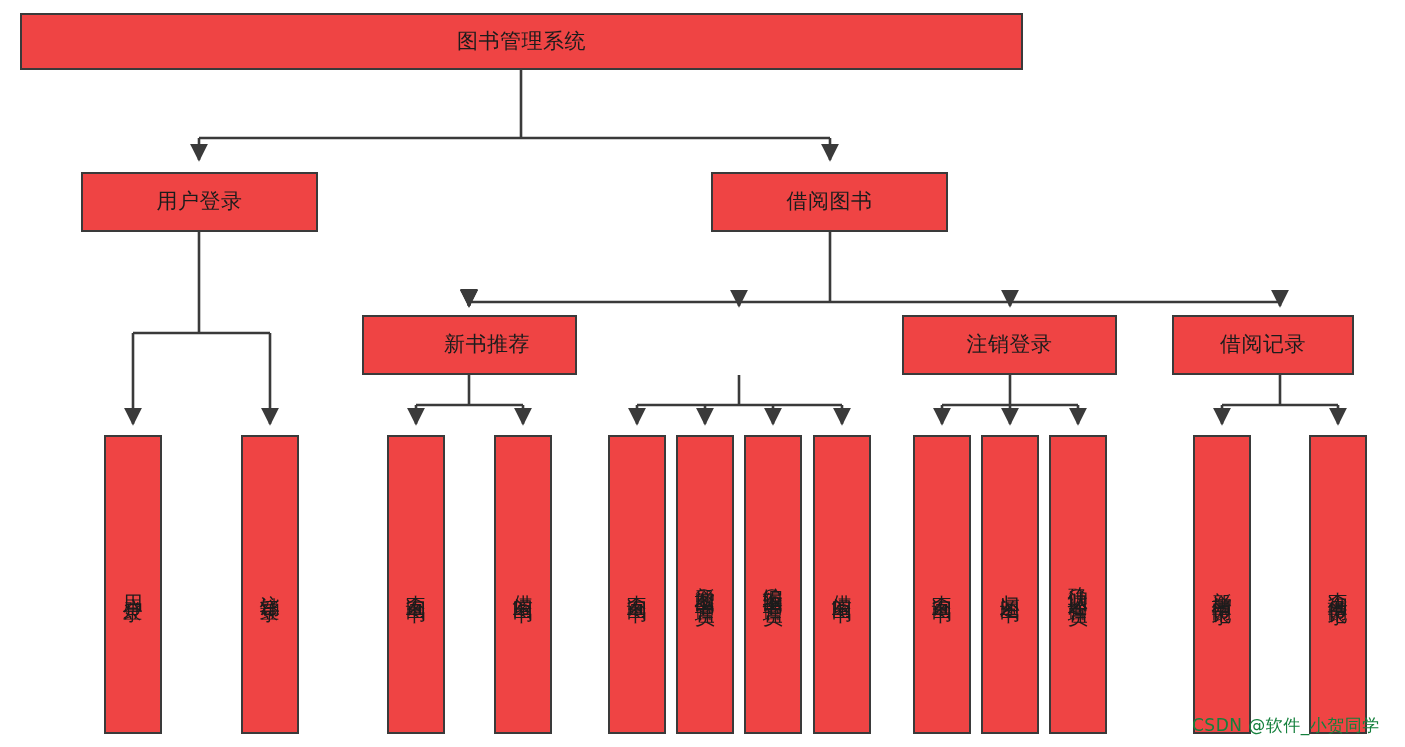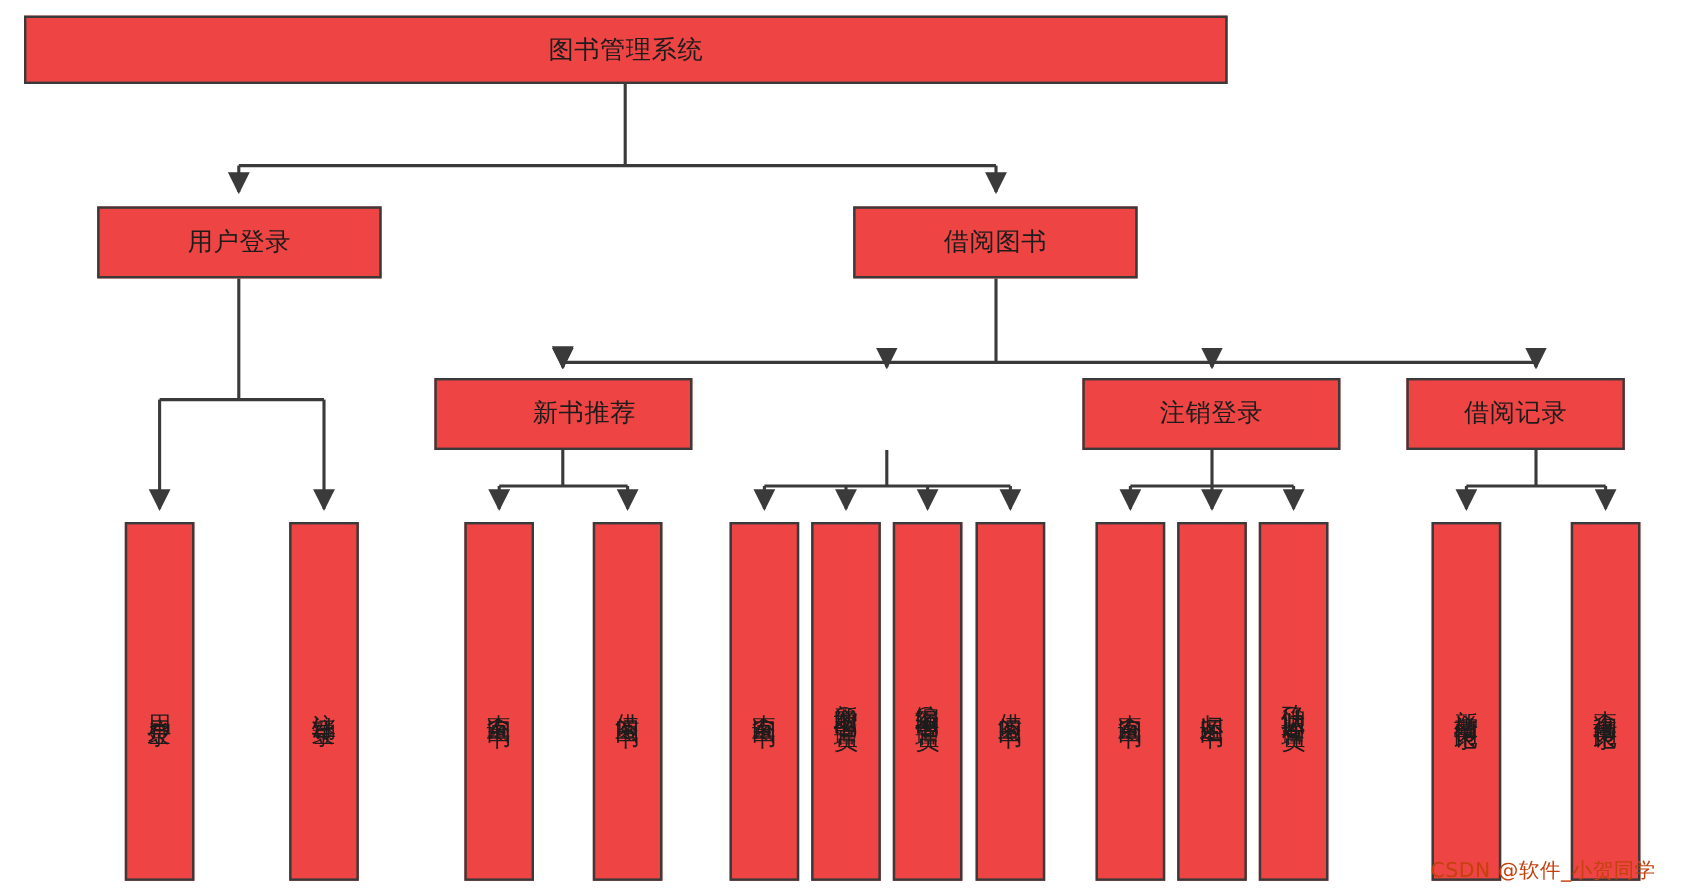--- a/index.html
+++ b/index.html
@@ -54,21 +54,21 @@
     white-space: nowrap;
   }
   .node.vert .lbl {
     white-space: normal;
   }
   #watermark {
     position: absolute;
     left: 1192px;
     top: 714px;
     font-size: 17px;
-    color: #c2410c;
+    color: #15803d;
     white-space: nowrap;
     letter-spacing: 0.5px;
   }
 </style>
 </head>
 <body>
 
 <div id="canvas">
 
   <svg id="edges" viewBox="0 0 1405 747" xmlns="http://www.w3.org/2000/svg">

